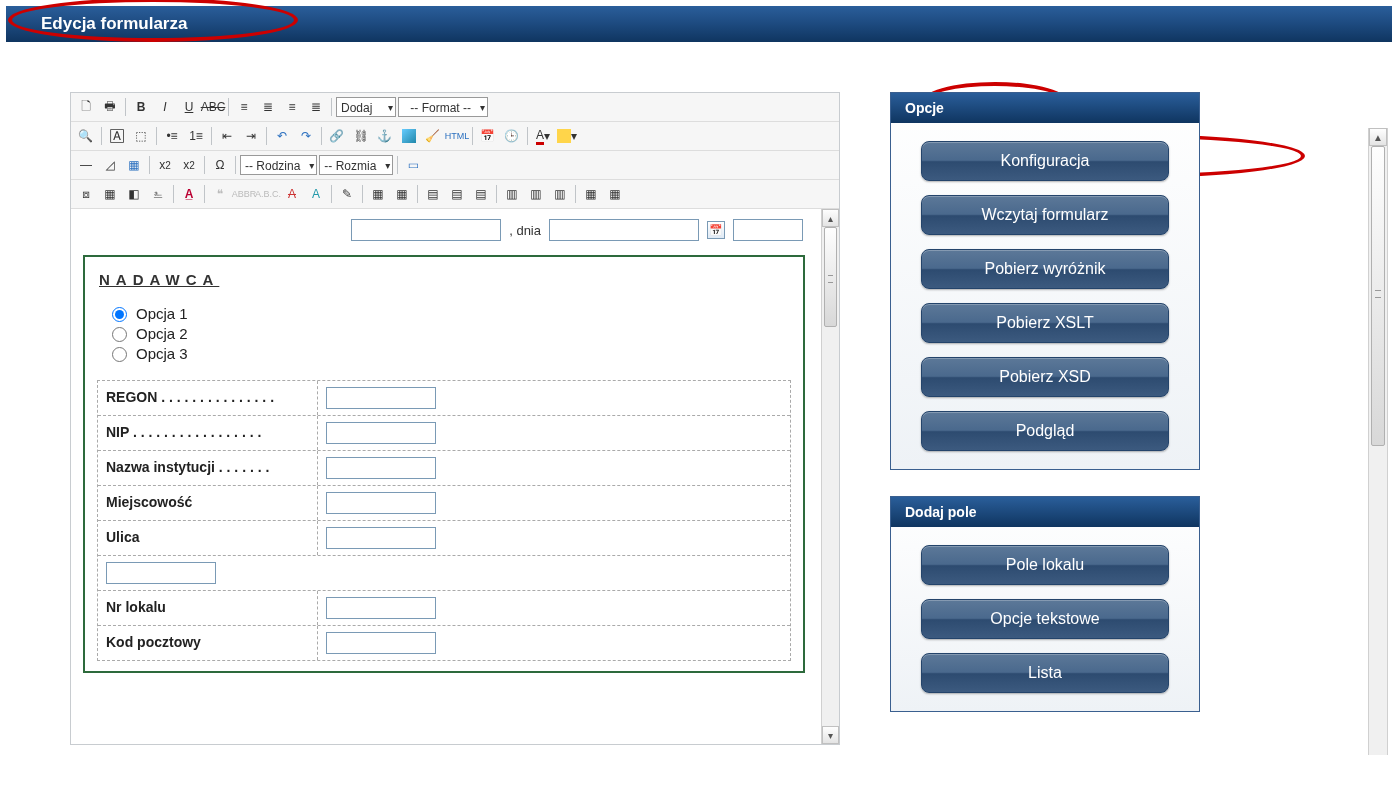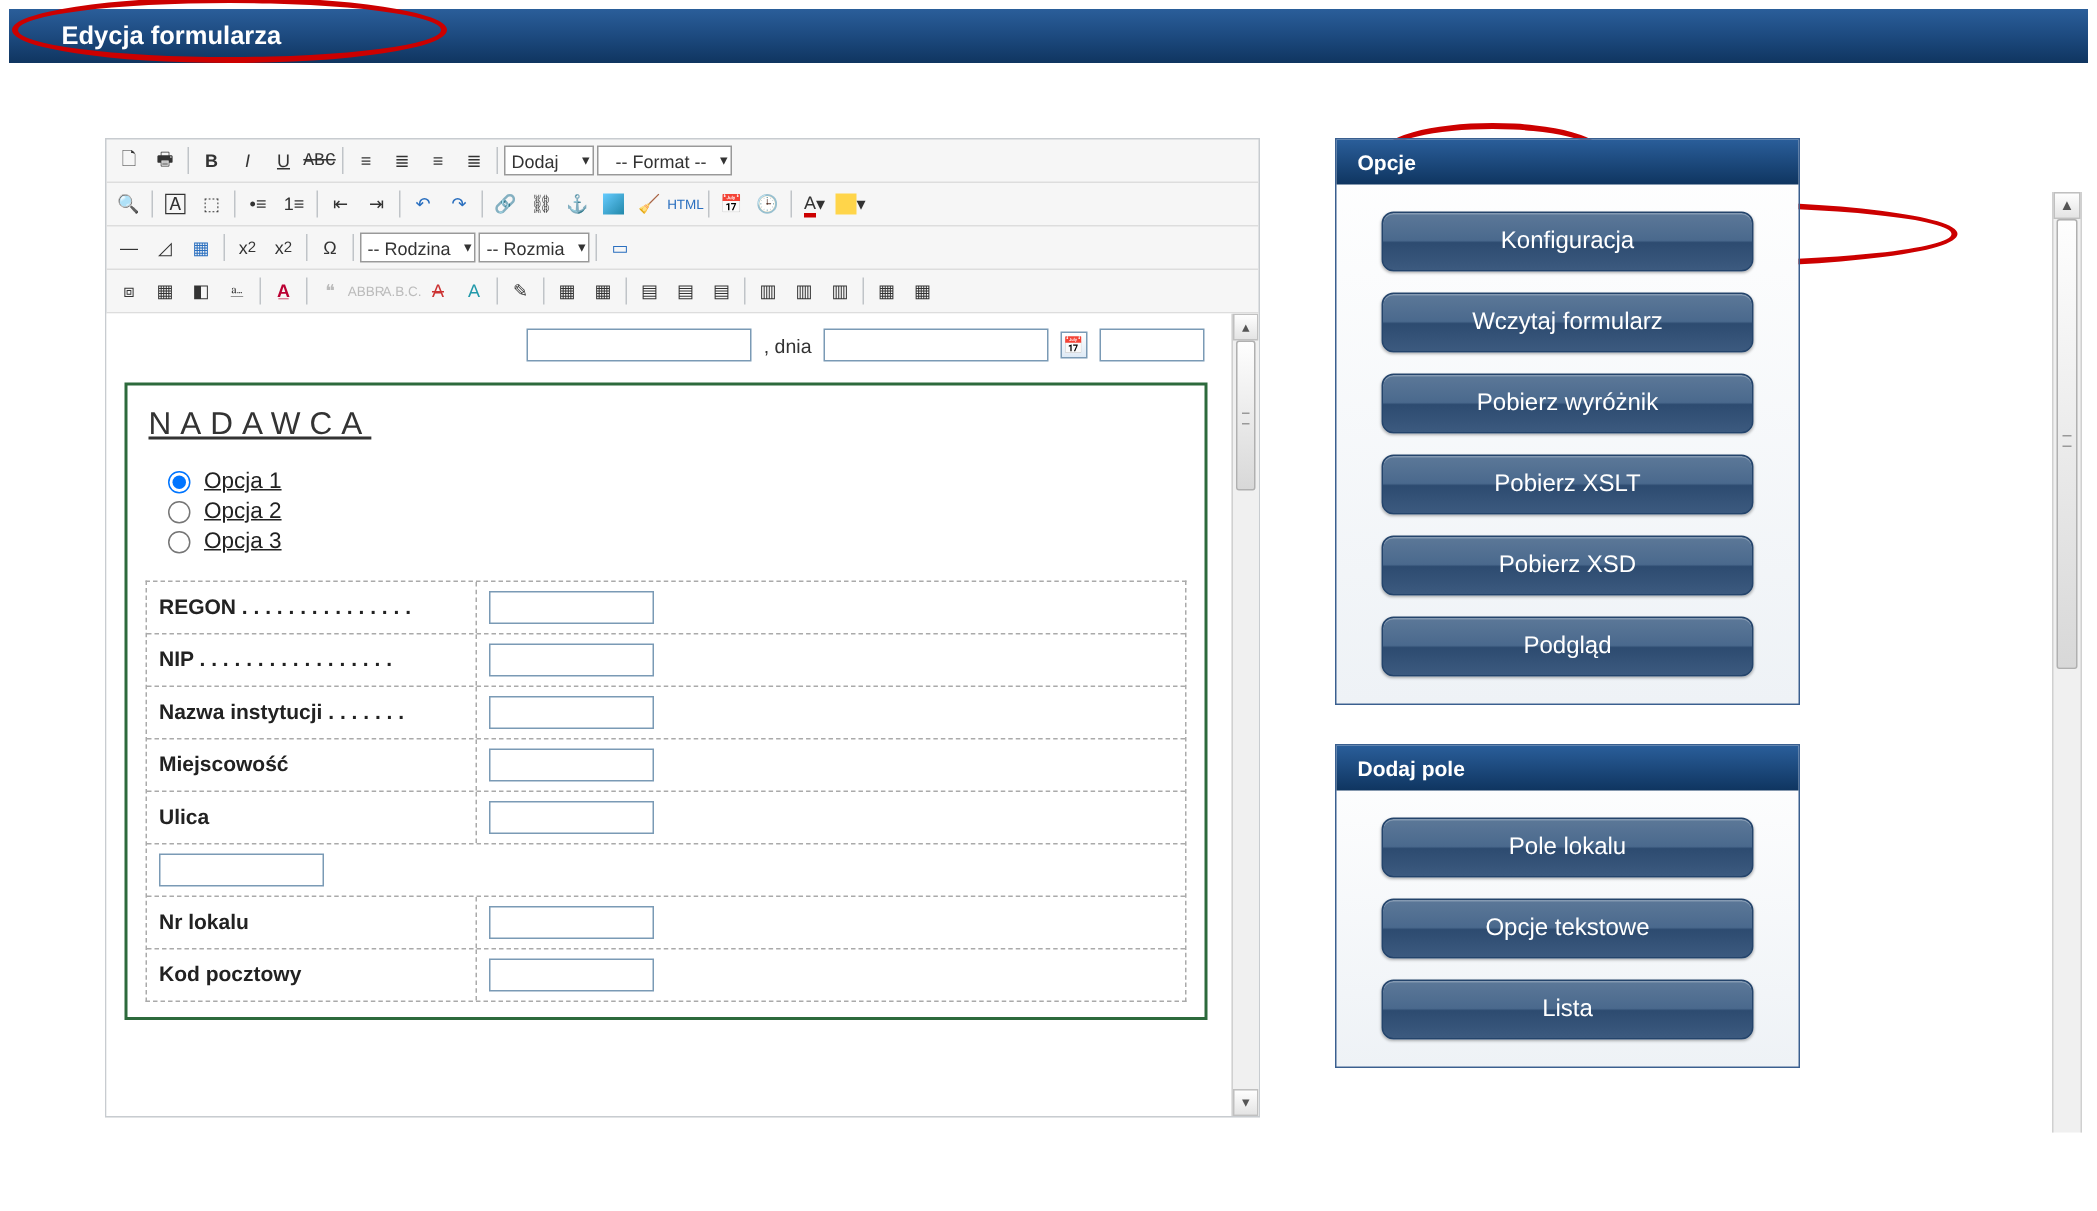--- a/index.html
+++ b/index.html
@@ -139,28 +139,28 @@
     border:1px solid #7a9ab5;
     font-size:11px;color:#1d4a7f;
   }
   .form-body {
     border:2px solid #2d6a3c;
     padding:10px 12px;
     margin-right:22px;
   }
   .section-h {
     text-decoration: underline;
-    font-weight:normal;
+    font-weight:bold;
     letter-spacing:6px;
-    font-size:21px;
+    font-size:15px;
     margin:4px 0 16px 2px;
   }
   .radio-row {
     display:flex;align-items:center;gap:6px;
-    font-size:15px;color:#222;margin:2px 0 2px 10px;text-decoration:underline;
+    font-size:15px;color:#222;margin:2px 0 2px 10px;
   }
   .radio-row input { width:15px;height:15px; }
   .field-grid {
     border:1px dashed #aaa;
     margin-top:18px;
   }
   .field-row {
     display:flex;
     border-bottom:1px dashed #aaa;
   }
@@ -276,21 +276,21 @@
         <span class="tbtn">
             <b>B</b>
           </span>
         <span class="tbtn">
             <i>I</i>
           </span>
         <span class="tbtn">
             <u>U</u>
           </span>
         <span class="tbtn">
-            <i class="ico" style="text-decoration:line-through;font-family:Liberation Mono, monospace;">ABC</i>
+            <i class="ico" style="text-decoration:line-through;">ABC</i>
           </span>
         <span class="sep"></span>
         <span class="tbtn">≡</span>
         <span class="tbtn">≣</span>
         <span class="tbtn">≡</span>
         <span class="tbtn">≣</span>
         <span class="sep"></span>
         <span class="tb-selectlike">Dodaj</span>
         <span class="tb-selectlike" style="min-width:90px;text-align:right;">-- Format --</span>
       </div>

